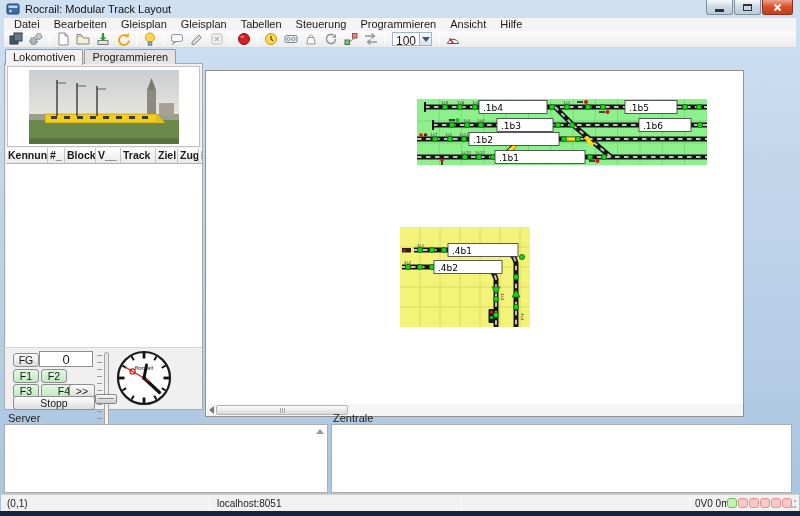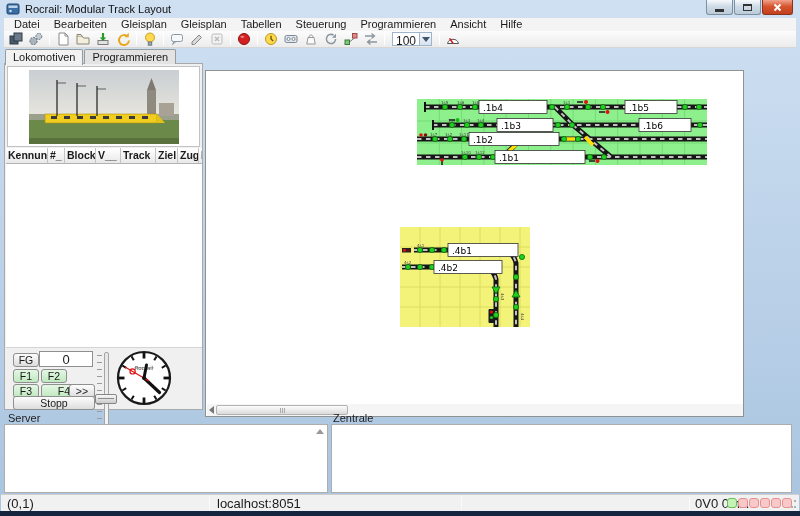--- a/index.html
+++ b/index.html
@@ -69,21 +69,21 @@
   .arr.up    { border-left:4px solid transparent; border-right:4px solid transparent; border-bottom:5px solid #777; }
   .arr.down  { border-left:4px solid transparent; border-right:4px solid transparent; border-top:5px solid #777; }
   .arr.left  { border-top:4px solid transparent; border-bottom:4px solid transparent; border-right:5px solid #777; }
   .arr.right { border-top:4px solid transparent; border-bottom:4px solid transparent; border-left:5px solid #777; }
 
   
   .loglabel { position:absolute; top:412px; height:11px; font-size:11px; color:#222; }
   .logbox { position:absolute; top:424px; height:69px; background:#fff; border:1px solid #adadad; }
 
   
-  .statusbar { position:absolute; left:1px; top:494px; width:798px; height:17px; background:#f1f1f1; border-top:1px solid #cfcfcf; font-size:13px; }
+  .statusbar { position:absolute; left:1px; top:494px; width:798px; height:17px; background:#f1f1f1; border-top:1px solid #cfcfcf; font-size:10px; }
   .sfield { position:absolute; top:1px; line-height:15px; white-space:nowrap; }
   .ssep { position:absolute; top:2px; width:1px; height:13px; background:#cdcdcd; border-right:1px solid #fbfbfb; }
   .ledrow { position:absolute; left:726px; top:3px; display:flex; gap:1px; }
   .led { width:10px; height:10px; border-radius:3px; }
   .led.on  { background:#c4f3b4; border:1px solid #6cc05c; }
   .led.off { background:#f9c9c9; border:1px solid #e89090; }
   .grip { position:absolute; right:3px; bottom:3px; width:8px; height:8px;
           background:radial-gradient(circle at 7px 1px,#b0b0b0 1px,transparent 1.2px),
                      radial-gradient(circle at 7px 7px,#b0b0b0 1px,transparent 1.2px),
                      radial-gradient(circle at 4px 7px,#b0b0b0 1px,transparent 1.2px); }

